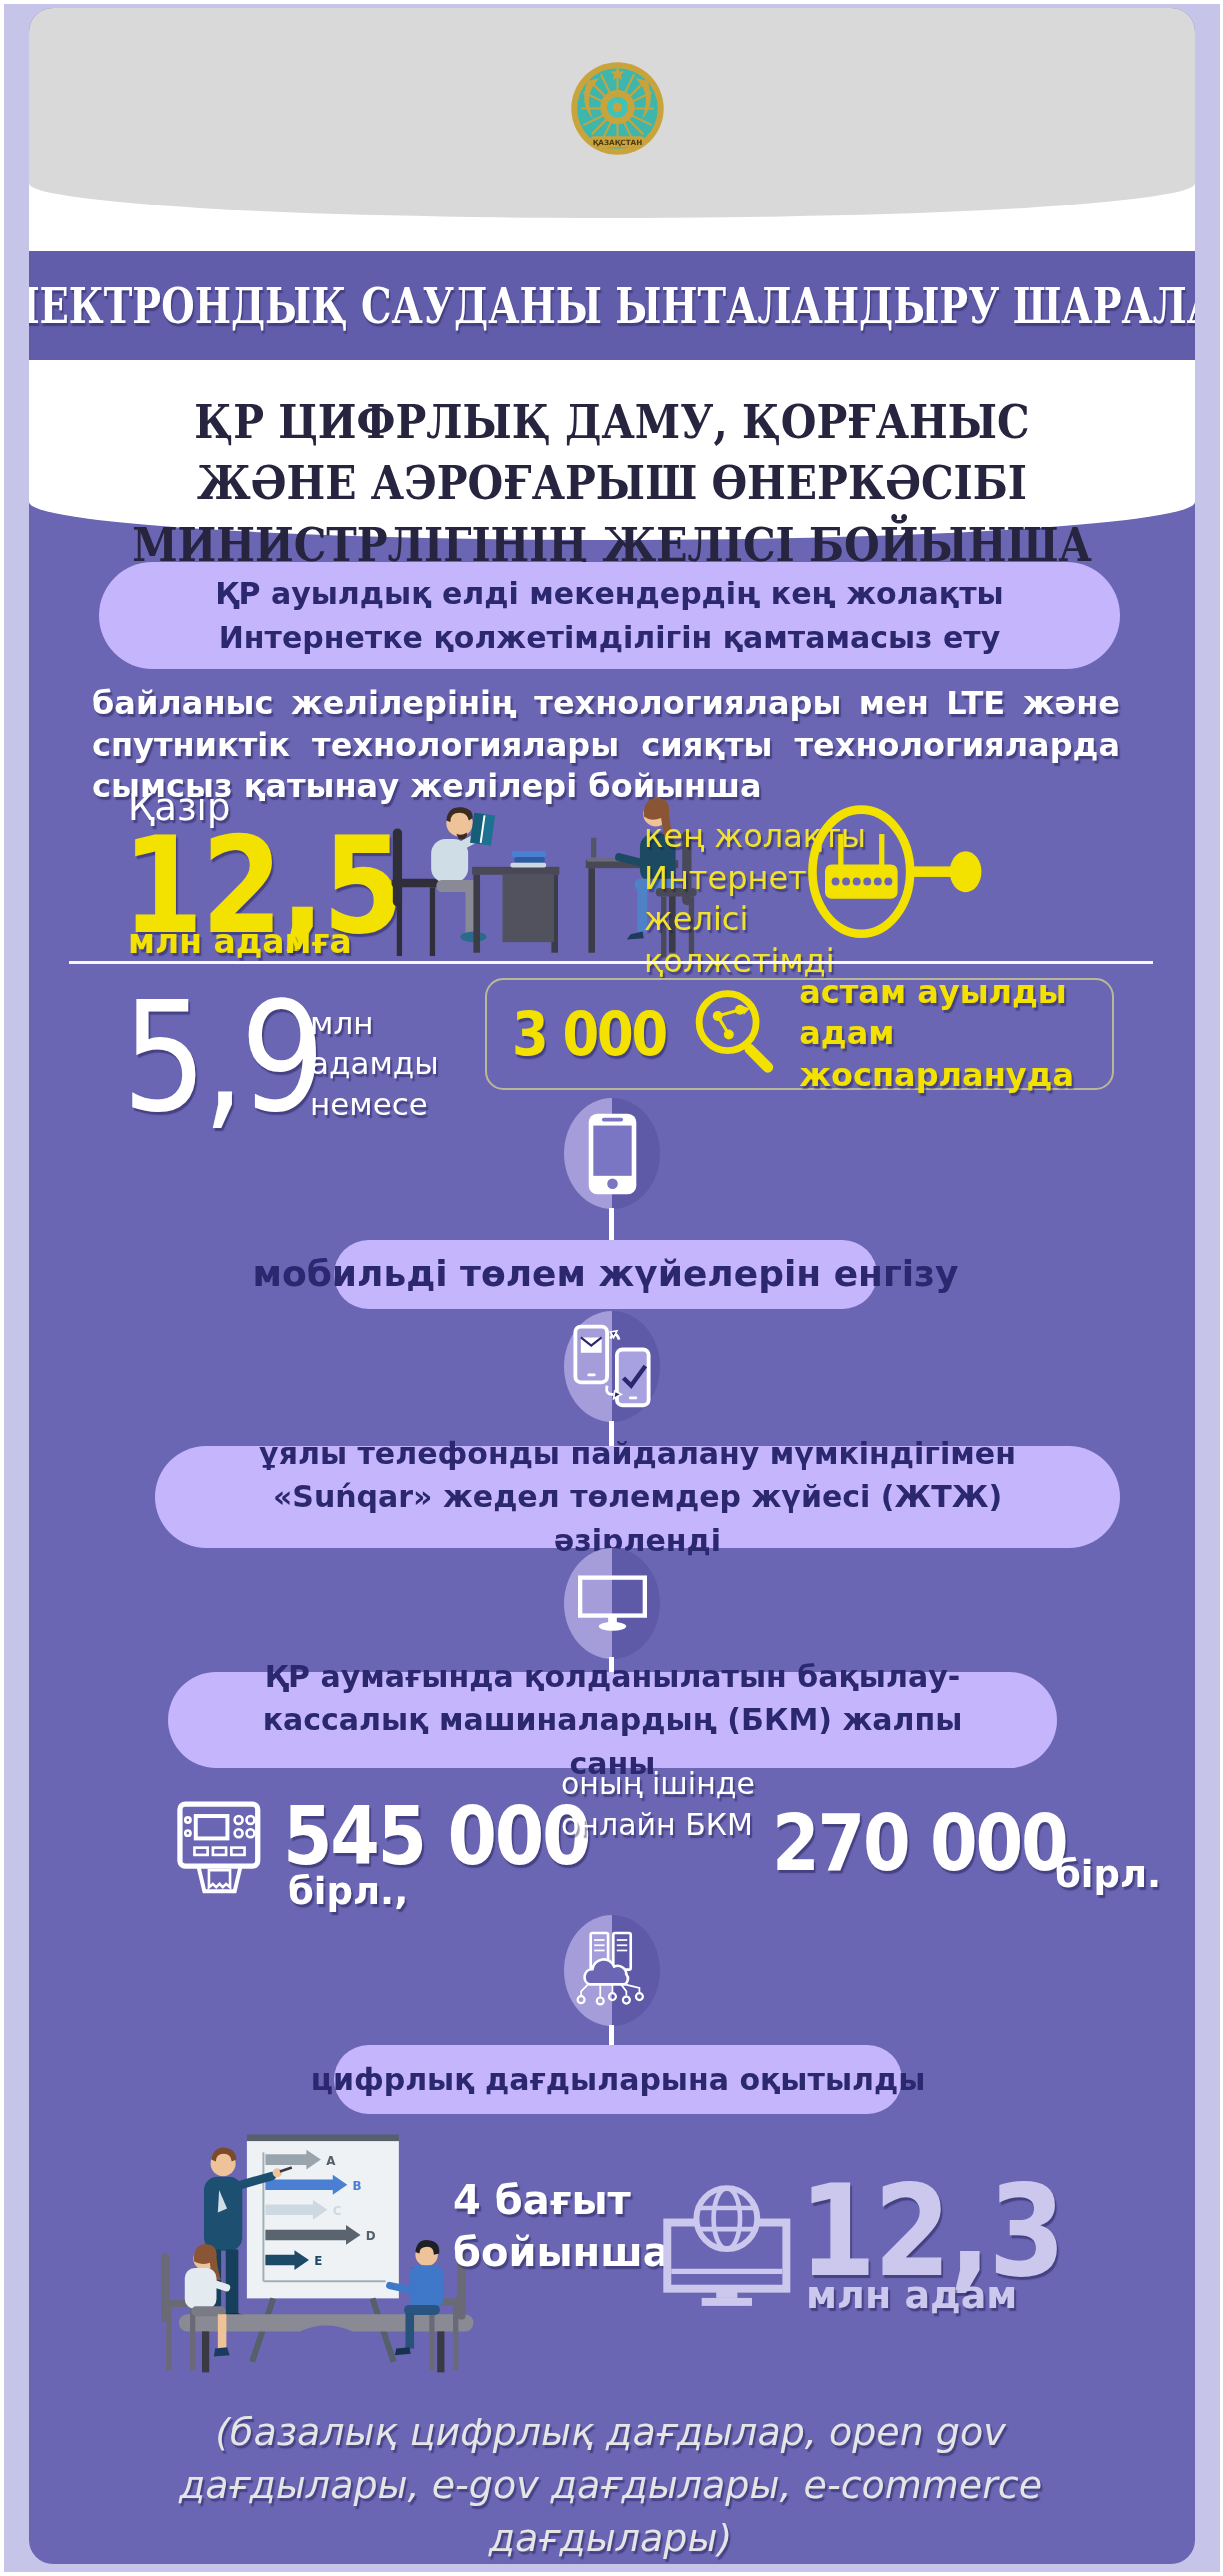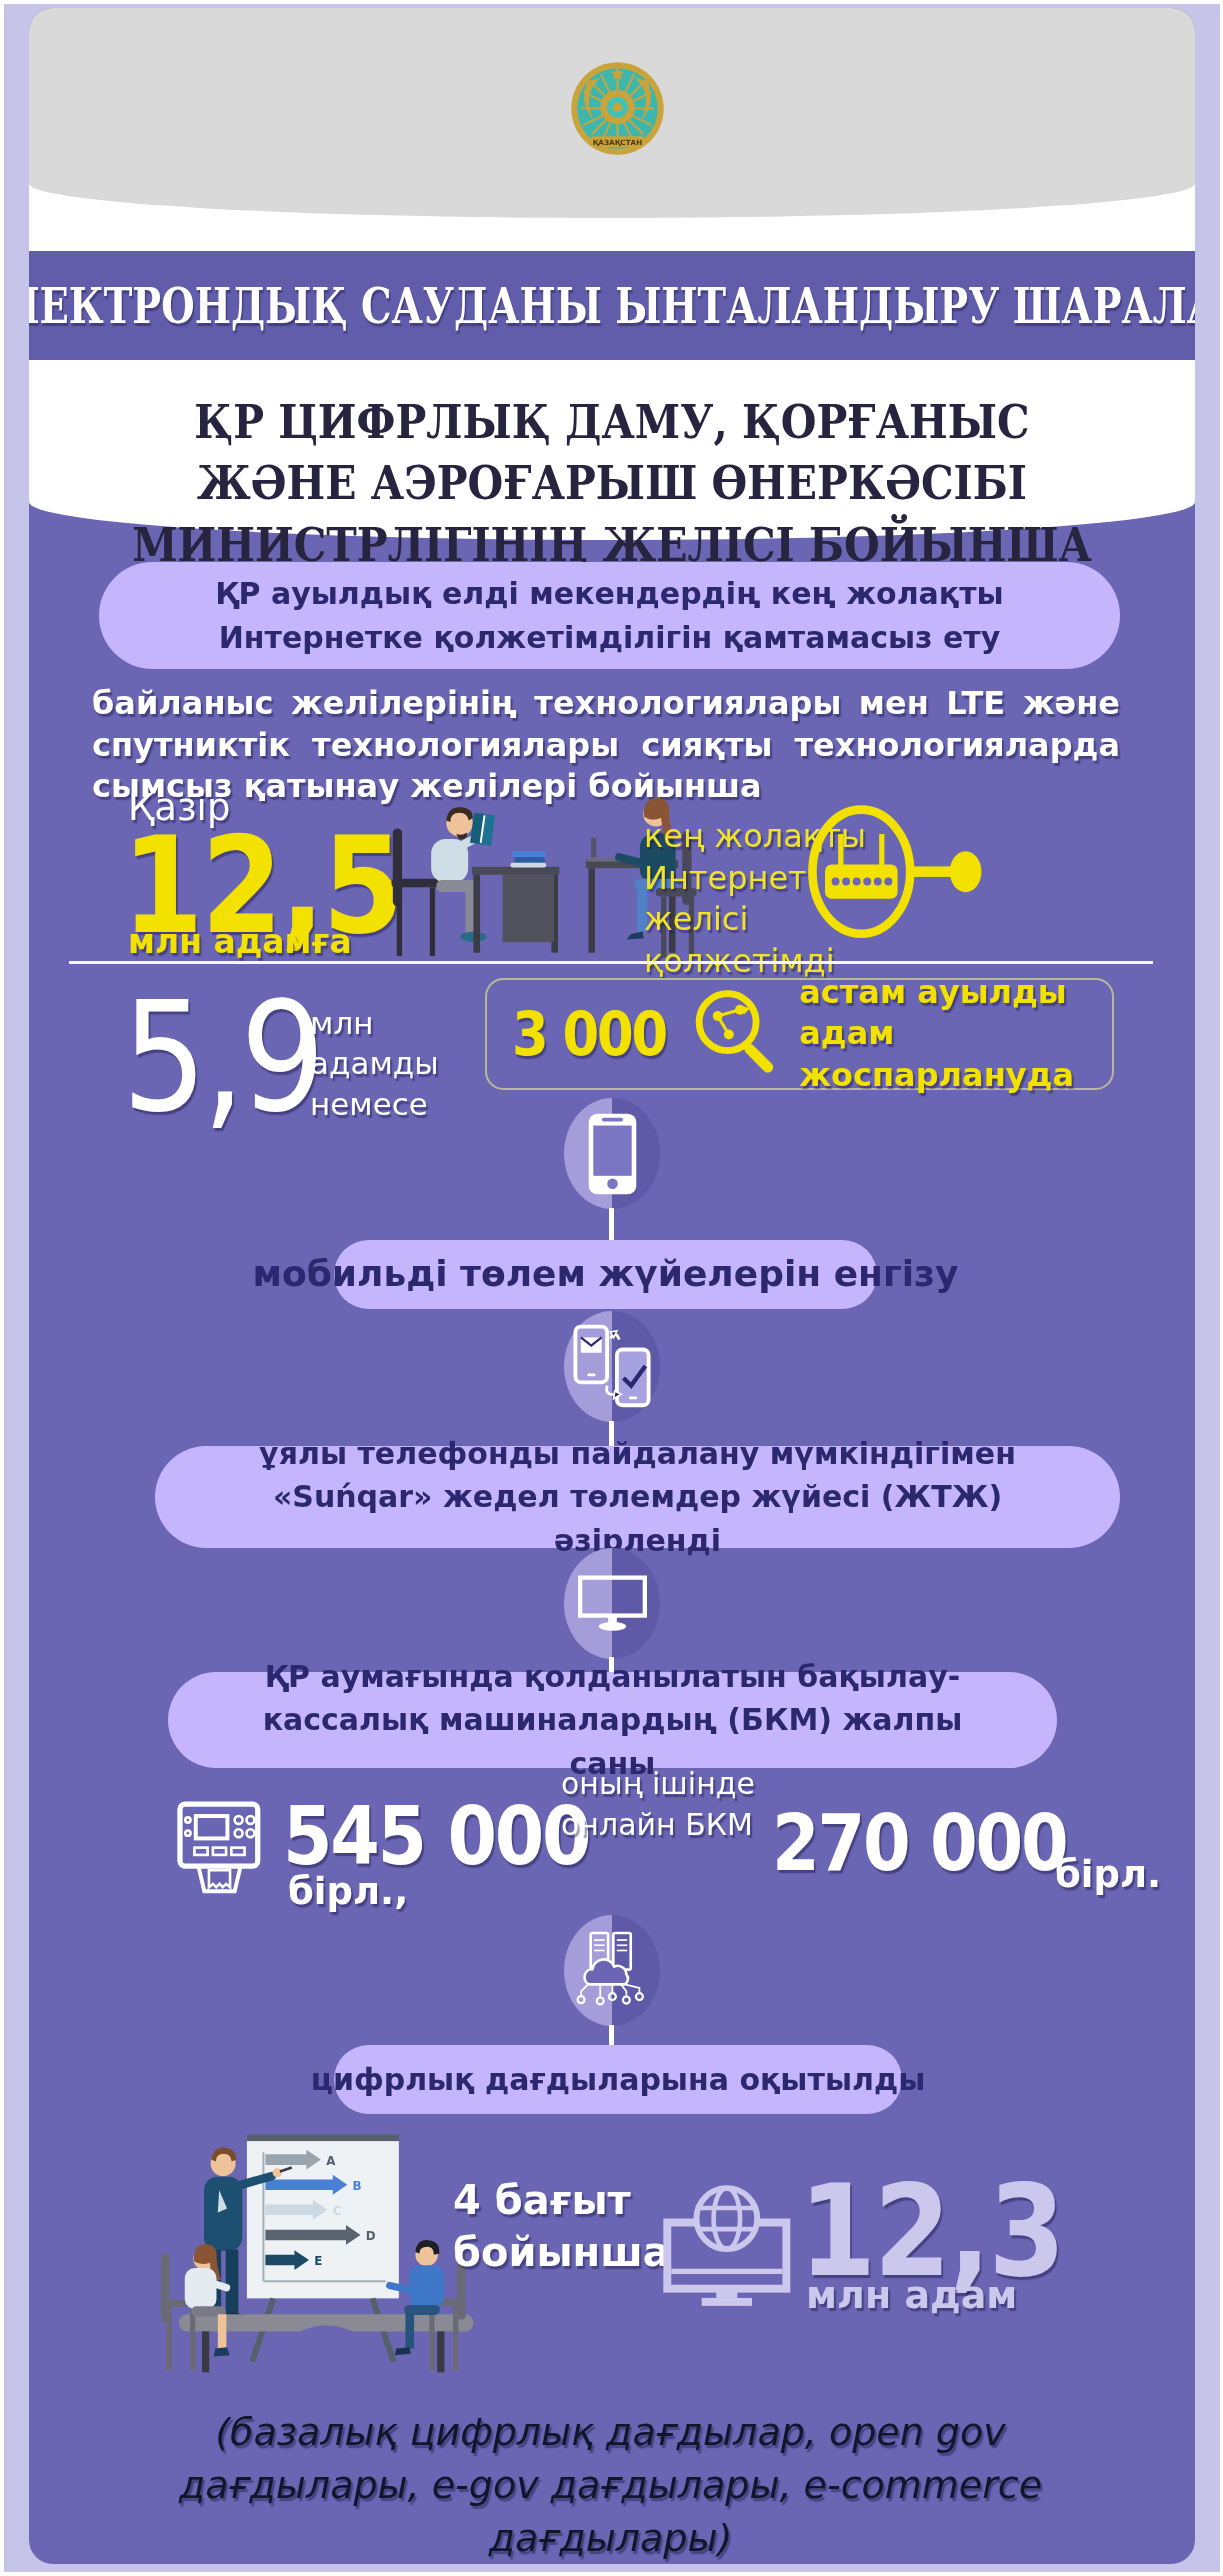--- a/index.html
+++ b/index.html
@@ -359,16 +359,16 @@
       <ellipse cx="98" cy="52" rx="20" ry="46" fill="none" stroke="#cbc7ed" stroke-width="7"></ellipse>
       <line x1="56" y1="36" x2="140" y2="36" stroke="#cbc7ed" stroke-width="7"></line>
       <line x1="54" y1="68" x2="142" y2="68" stroke="#cbc7ed" stroke-width="7"></line>
     </svg>
 
     <div class="abs shadowed" style="left:770px;top:2161px;font-size:126px;font-weight:700;color:var(--light-lavender);line-height:1;">
       <span class="num">12,3</span>
     </div>
     <div class="abs shadowed" style="left:777px;top:2265px;font-size:38px;font-weight:700;color:var(--light-lavender);">млн адам</div>
 
-    <div class="abs shadowed" style="left:86px;top:2398px;width:991px;font-size:38px;font-style:italic;color:#0f172a;line-height:1.4;text-align:center;">(базалық цифрлық дағдылар, open gov дағдылары, e-gov дағдылары, e-commerce дағдылары)</div>
+    <div class="abs shadowed" style="left:86px;top:2398px;width:991px;font-size:38px;font-style:italic;color:#e5e5e5;line-height:1.4;text-align:center;">(базалық цифрлық дағдылар, open gov дағдылары, e-gov дағдылары, e-commerce дағдылары)</div>
   </div>
 </div>
 
 
 </body></html>

